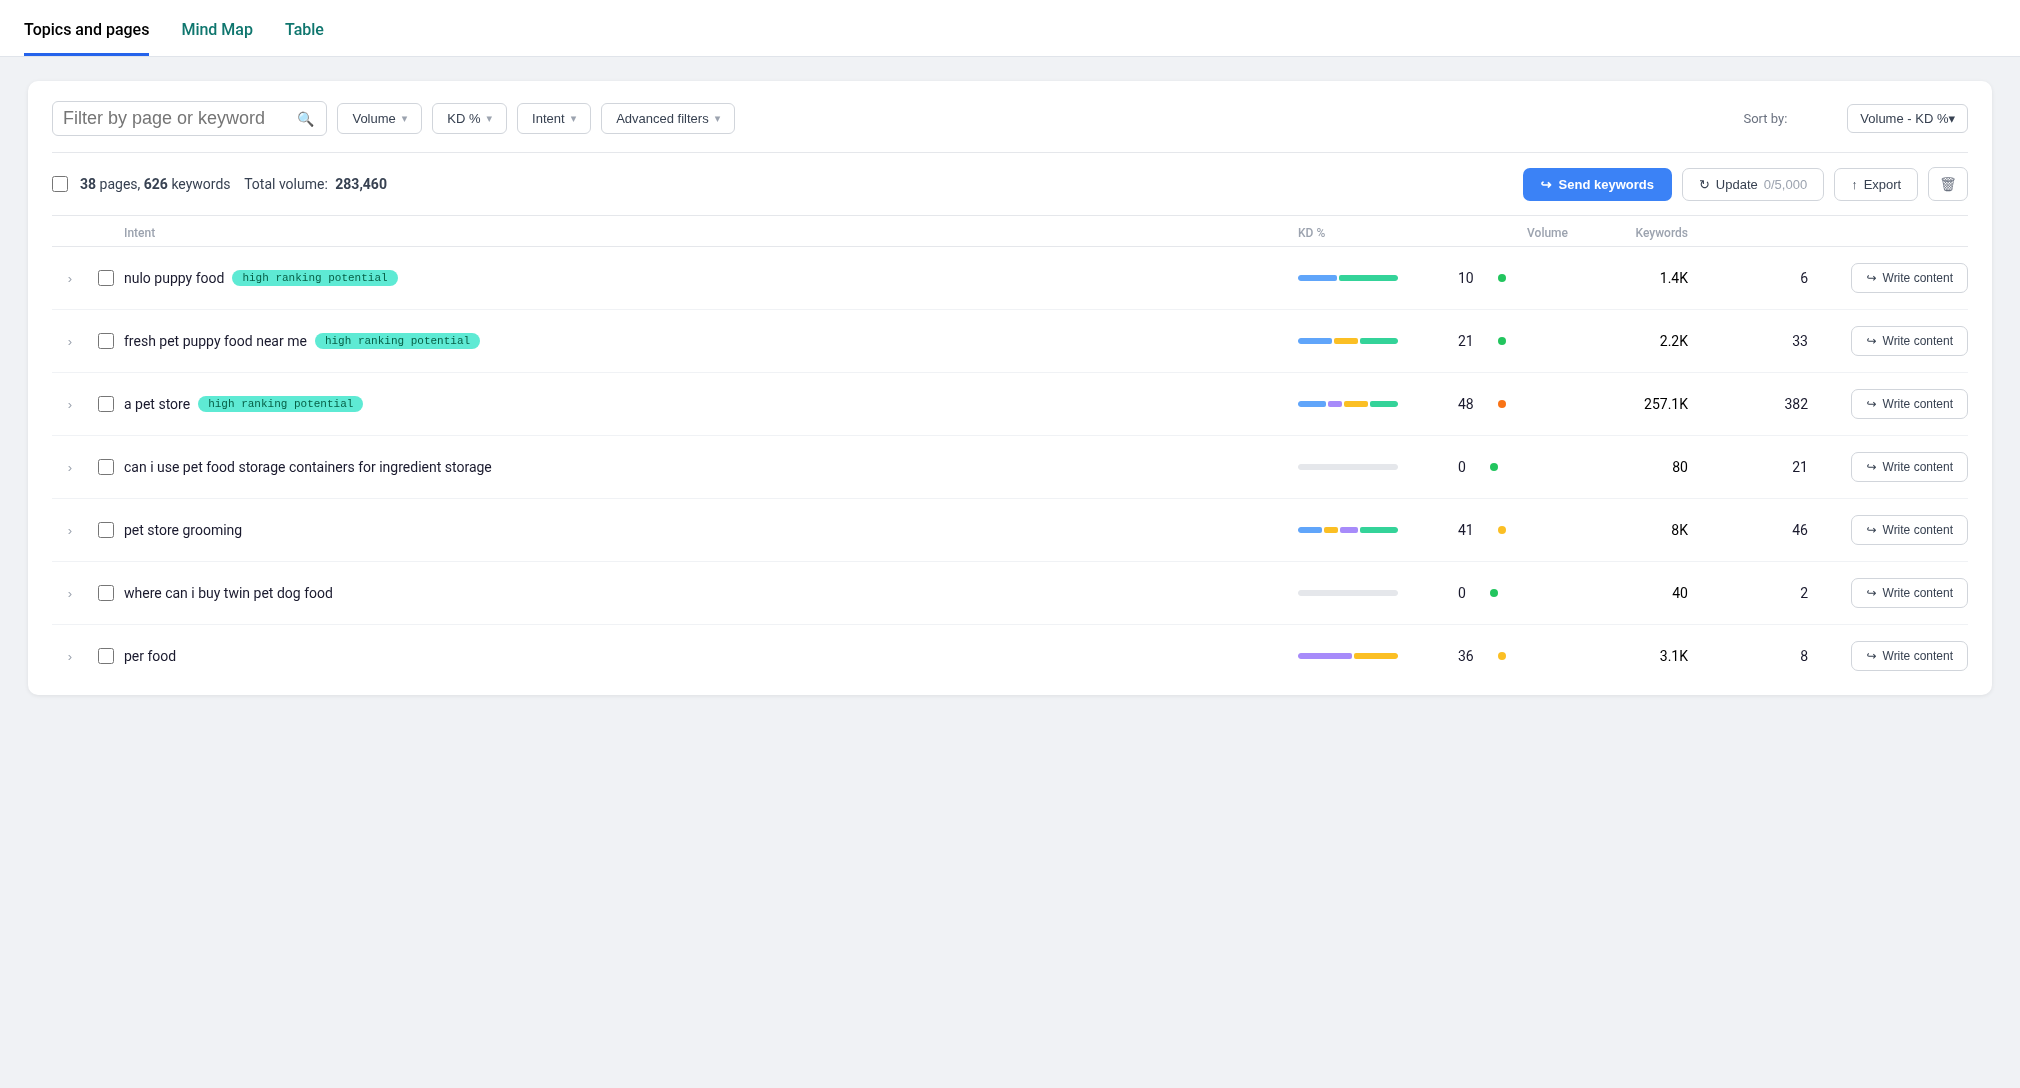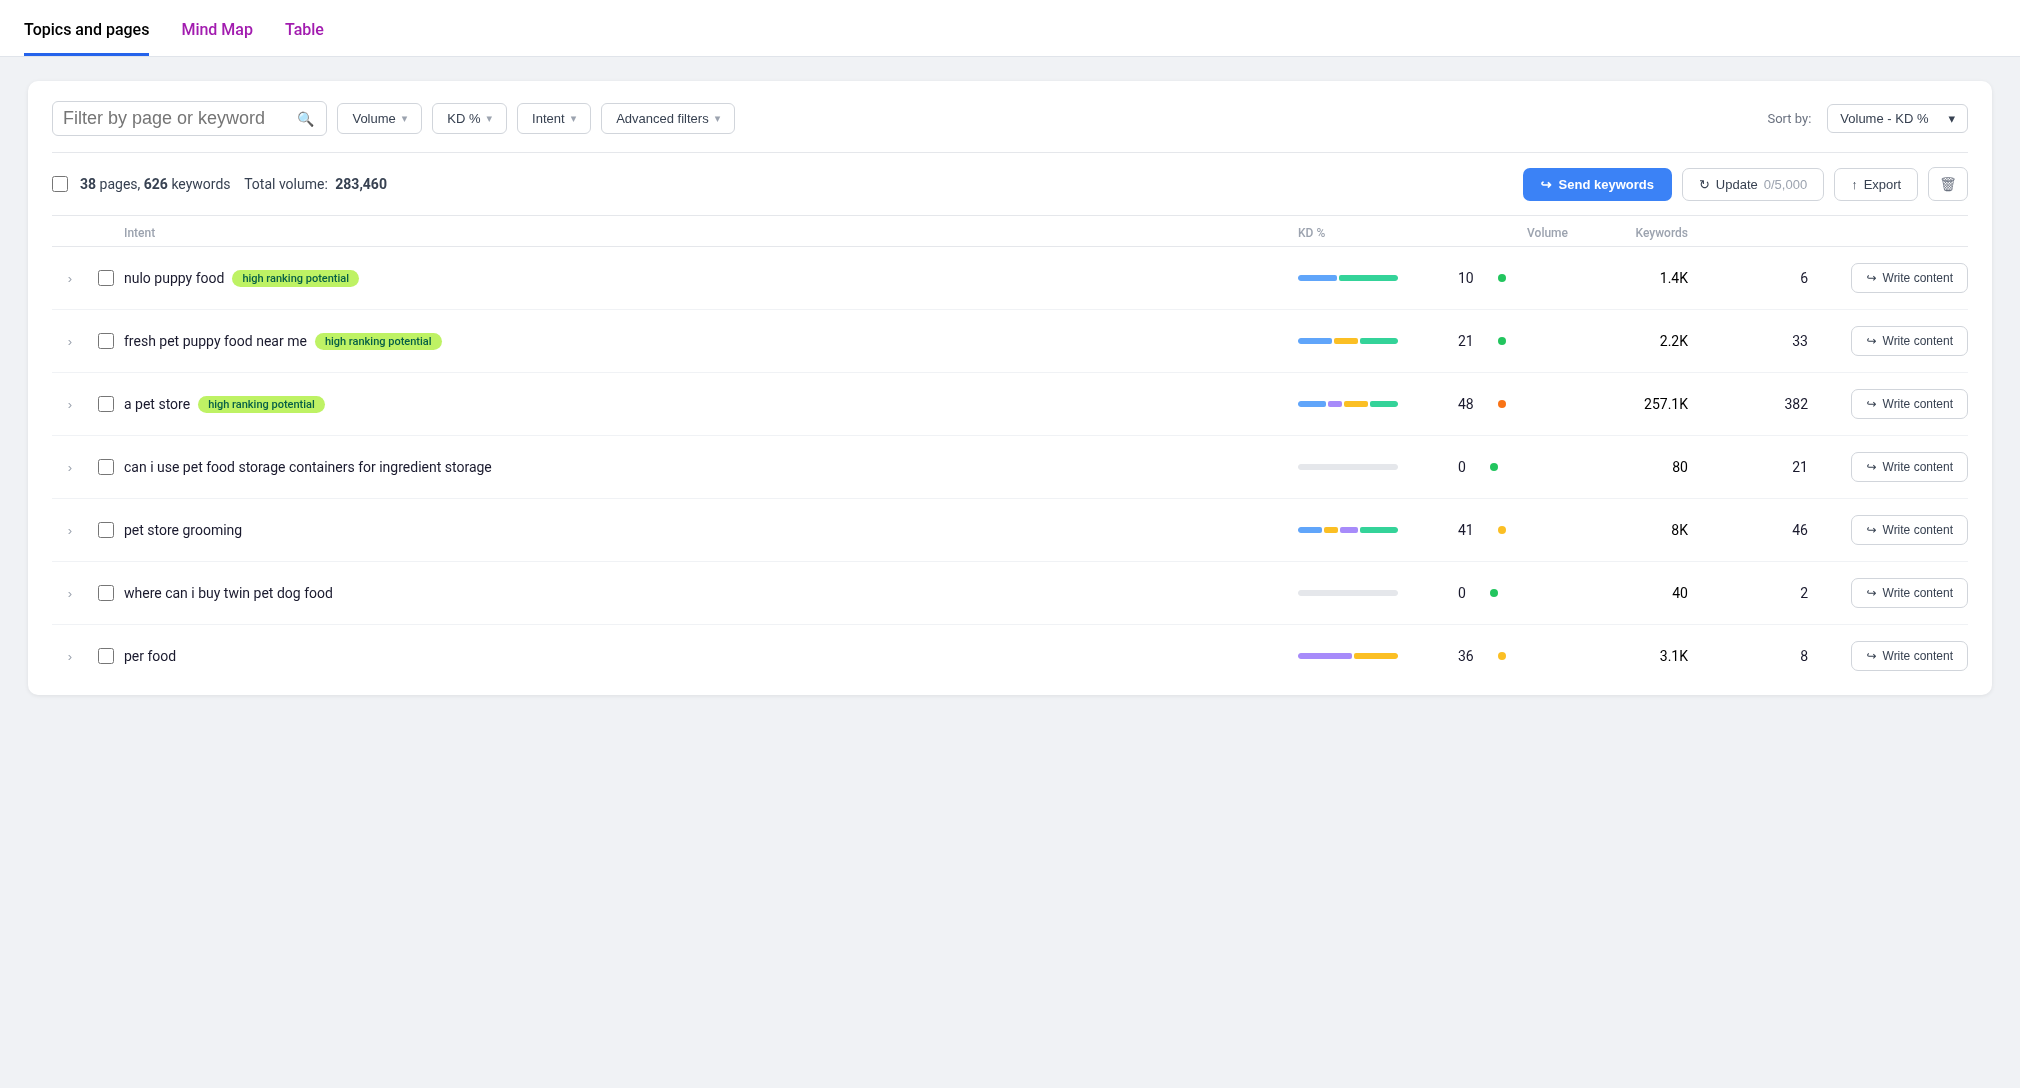--- a/index.html
+++ b/index.html
@@ -20,21 +20,21 @@
       border-bottom: 1px solid #e0e4ea;
       padding: 0 24px;
       display: flex;
       align-items: flex-end;
       gap: 32px;
     }
     .tab {
       padding: 20px 0 14px;
       font-size: 16px;
       font-weight: 500;
-      color: #a21caf;
+      color: #0f766e;
       cursor: pointer;
       border-bottom: 3px solid transparent;
       user-select: none;
     }
     .tab.active {
       color: #000000;
       border-bottom: 3px solid #2563eb;
     }
     
     .main-content {
@@ -98,22 +98,23 @@
     .sort-select {
       display: flex;
       align-items: center;
       border: 1px solid #d1d5db;
       border-radius: 6px;
       padding: 6px 12px;
       background: #fff;
       cursor: pointer;
       font-size: 13px;
       color: #374151;
-      gap: 20px;
+      gap: 0;
       font-weight: 500;
+      margin-left: 44px;
     }
     
     .summary-bar {
       display: flex;
       align-items: center;
       padding: 14px 0;
       border-top: 1px solid #e5e7eb;
       border-bottom: 1px solid #e5e7eb;
       margin: 0 0 0 0;
       gap: 12px;
@@ -213,27 +214,28 @@
     }
     .page-name {
       display: flex;
       align-items: center;
       gap: 8px;
       font-size: 14px;
       color: #1a1a2e;
       font-weight: 400;
     }
     .badge {
-      background: #bef264;
+      background: #5eead4;
       color: #065f46;
       border-radius: 20px;
       padding: 2px 10px;
       font-size: 11px;
       font-weight: 500;
       white-space: nowrap;
+      font-family: Liberation Mono, monospace;
     }
     
     .intent-bar {
       display: flex;
       height: 6px;
       border-radius: 4px;
       overflow: hidden;
       width: 100px;
       gap: 2px;
     }

